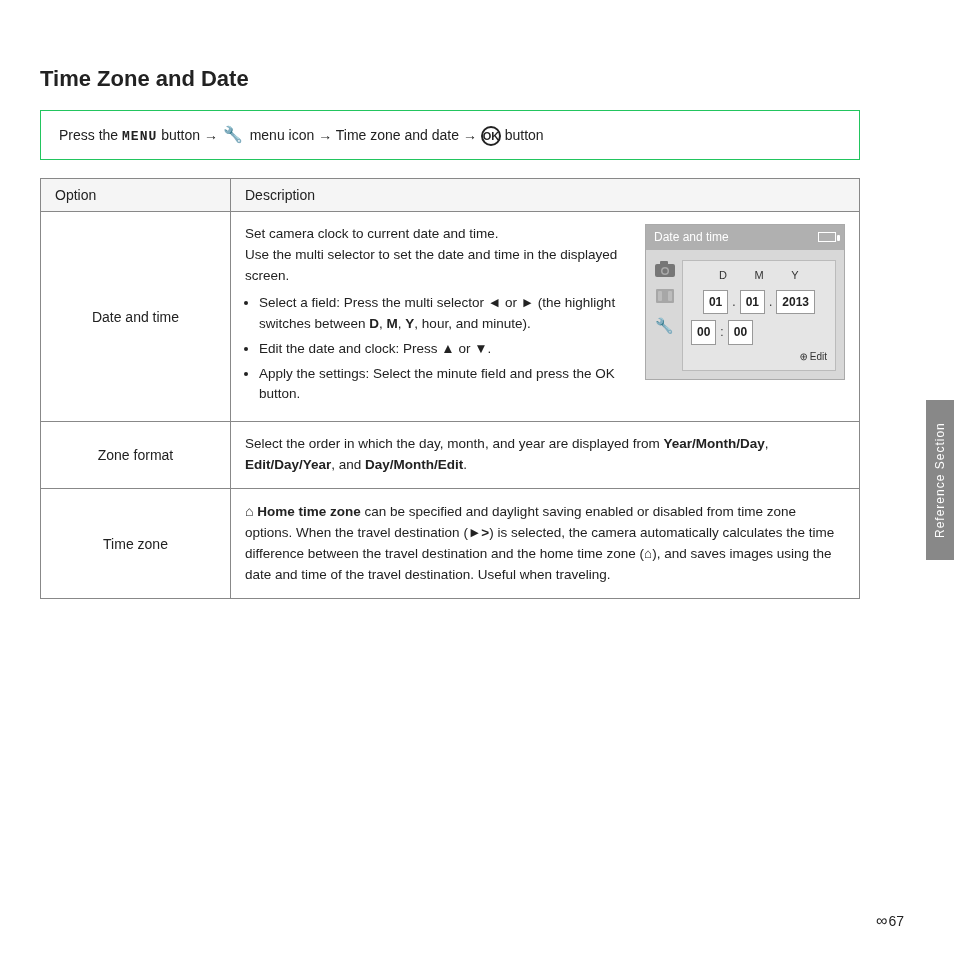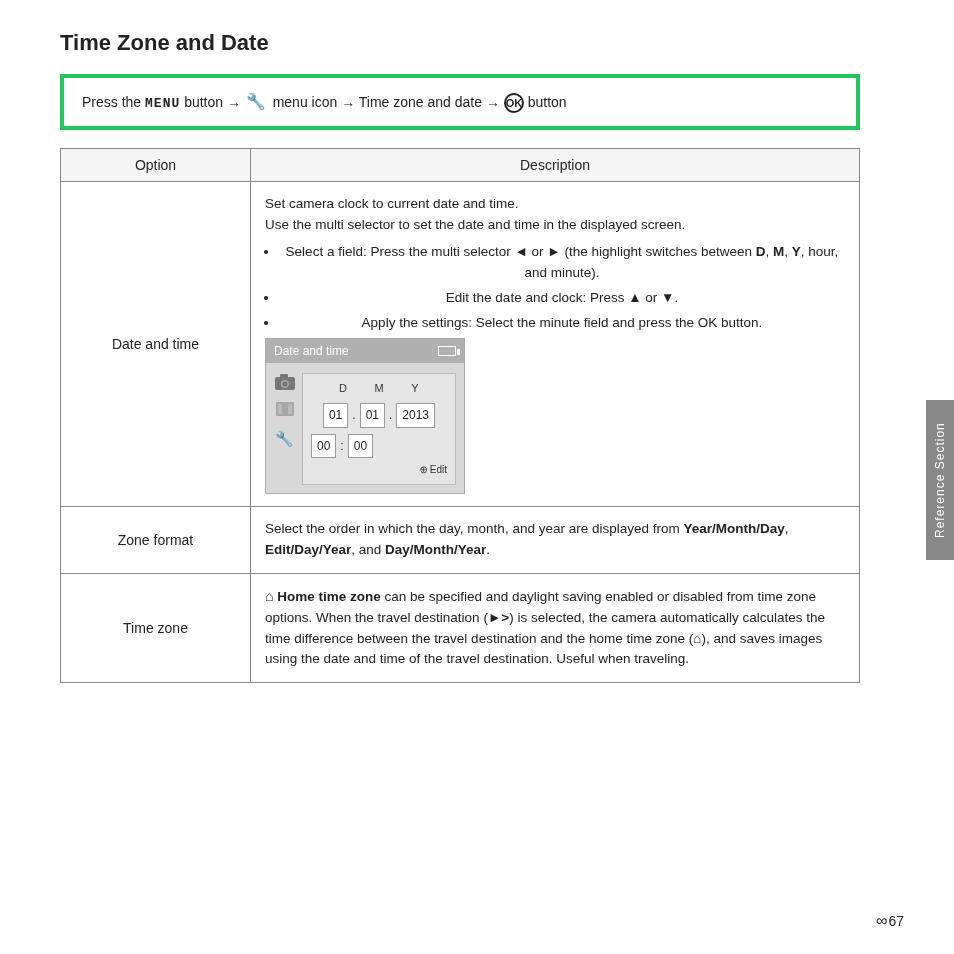--- a/index.html
+++ b/index.html
@@ -6,30 +6,31 @@
     body {
       font-family: Arial, Helvetica, sans-serif;
       font-size: 14px;
       background: #fff;
       color: #222;
       width: 954px;
       min-height: 954px;
       position: relative;
     }
     .page-content {
-      padding: 30px 40px 40px 60px;
+      padding: 30px 40px 40px 40px;
       max-width: 900px;
+      margin-top: 36px;
     }
     h1 {
       font-size: 22px;
       font-weight: bold;
       margin-bottom: 18px;
     }
     .nav-box {
-      border: 4px solid #22c55e;
+      border: 1px solid #22c55e;
       padding: 12px 18px;
       margin-bottom: 18px;
       font-size: 14px;
       line-height: 1.5;
     }
     .nav-box .menu-word {
       font-family: 'Courier New', monospace;
       font-weight: bold;
       font-size: 13px;
       letter-spacing: 1px;
@@ -51,51 +52,49 @@
       margin-bottom: 10px;
     }
     table.main-table {
       width: 100%;
       border-collapse: collapse;
       font-size: 14px;
     }
     table.main-table th {
       border: 1px solid #888;
       padding: 8px 14px;
-      text-align: center;
+      text-align: left;
       background: #f5f5f5;
       font-weight: normal;
     }
     table.main-table td {
       border: 1px solid #888;
       padding: 12px 14px;
       vertical-align: middle;
     }
     td.option-col {
       text-align: center;
       width: 190px;
       font-size: 14px;
     }
     td.desc-col {
       font-size: 13.5px;
       line-height: 1.55;
     }
     .desc-inner {
       display: flex;
       align-items: flex-start;
-      gap: 0;
-      flex-direction: column;
+      gap: 16px;
     }
     .desc-text {
       flex: 1;
     }
     .desc-text ul {
       margin-left: 14px;
       margin-top: 6px;
-      text-align: center;
     }
     .desc-text ul li {
       margin-bottom: 4px;
     }
     .camera-screen {
       width: 200px;
       min-width: 180px;
       border: 1px solid #aaa;
       background: #e8e8e8;
       font-size: 12px;
@@ -151,20 +150,21 @@
       width: 20px;
       text-align: center;
     }
     .cs-date-val {
       background: #fff;
       border: 1px solid #999;
       padding: 2px 5px;
       font-size: 12px;
       min-width: 24px;
       text-align: center;
+      font-weight: bold;
     }
     .cs-date-val.year {
       min-width: 38px;
       text-align: center;
     }
     .cs-date-sep {
       font-size: 12px;
       color: #333;
     }
     .cs-time-row {
@@ -313,21 +313,21 @@
           </div>
         </td>
       </tr>
 
       <tr>
         <td class="option-col">Zone format</td>
         <td class="desc-col">
           Select the order in which the day, month, and year are displayed from
           <strong>Year/Month/Day</strong>,
           <strong>Edit/Day/Year</strong>, and
-          <strong>Day/Month/Year</strong>.
+          <strong>Day/Month/Edit</strong>.
         </td>
       </tr>
 
       <tr>
         <td class="option-col">Time zone</td>
         <td class="desc-col">
           <span style="font-size:14px;">⌂</span>
           <strong> Home time zone</strong>
           can be specified and daylight saving enabled or disabled from time zone options. When the travel destination (<strong>►&gt;</strong>) is selected, the camera automatically calculates the time difference between the travel destination and the home time zone (<span>⌂</span>), and saves images using the date and time of the travel destination. Useful when traveling.
         </td>

